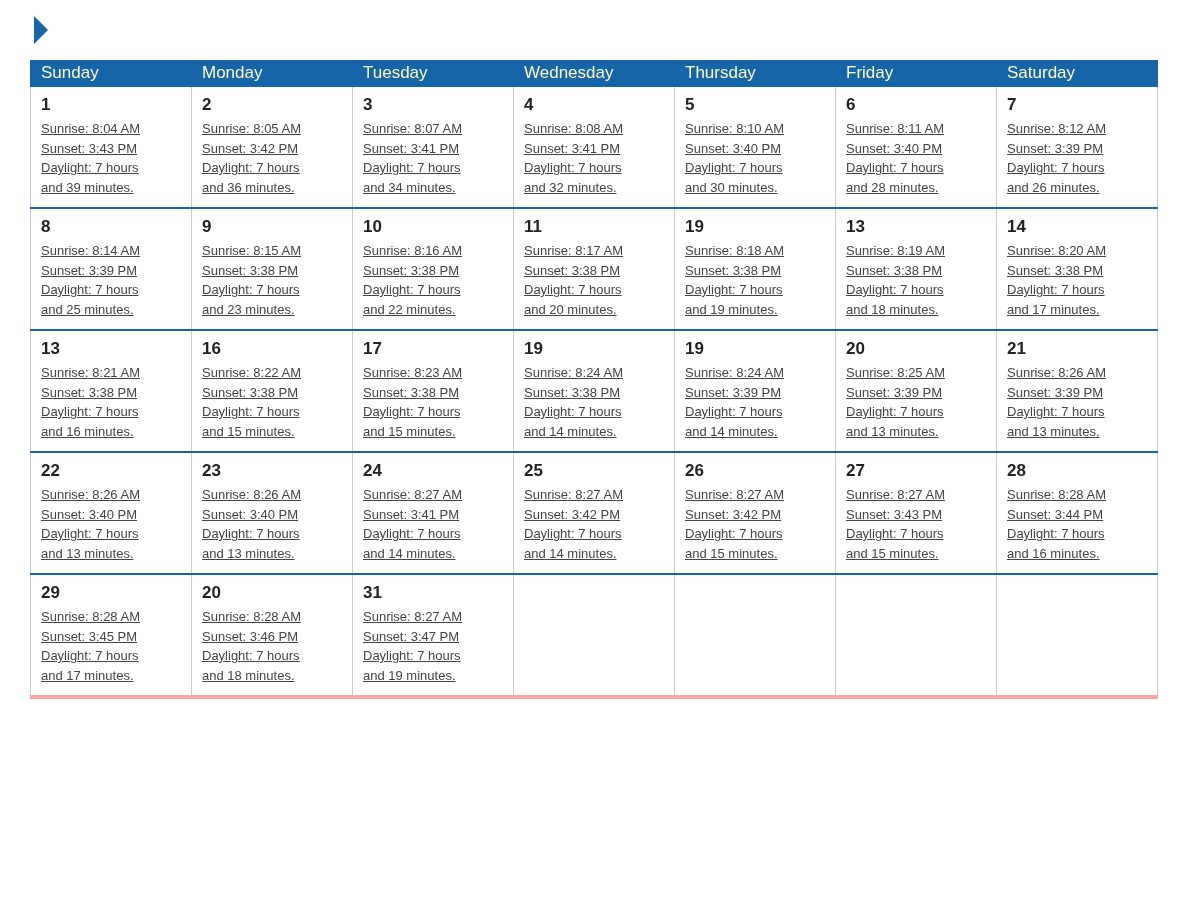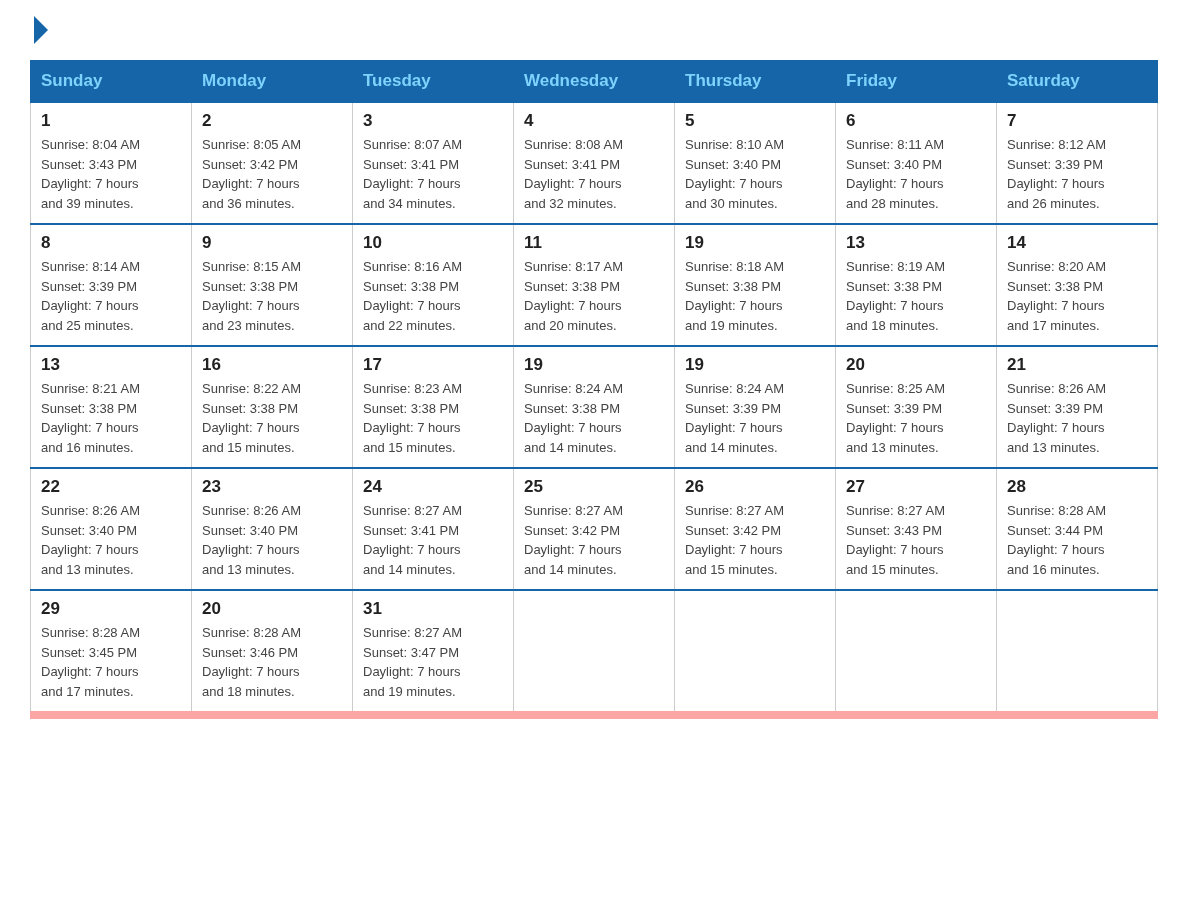--- a/index.html
+++ b/index.html
@@ -60,24 +60,24 @@
       color: #333;
       margin-top: 4px;
     }
     .calendar-table {
       width: 100%;
       border-collapse: collapse;
       border: 1px solid #aaa;
     }
     .calendar-table th {
       background-color: #1565a8;
-      color: #7dd3fc;
+      color: #fef9c3;
       font-size: 17px;
-      font-weight: bold;
-      padding: 10px 10px;
+      font-weight: normal;
+      padding: 2px 10px;
       text-align: left;
       border: 1px solid #1565a8;
     }
     .calendar-table td {
       vertical-align: top;
       padding: 8px 10px 10px 10px;
       border: 1px solid #ccc;
       border-top: 2px solid #1565a8;
       width: calc(100% / 7);
       min-height: 110px;
@@ -89,27 +89,28 @@
       font-size: 17px;
       font-weight: bold;
       color: #222;
       margin-bottom: 4px;
       display: block;
     }
     .day-info {
       font-size: 13px;
       color: #444;
       line-height: 1.5;
+      text-decoration: underline;
     }
     .empty-cell {
       border-top: 2px solid #1565a8;
       background: #fff;
     }
     .last-row td {
-      border-bottom: 8px solid #fca5a5;
+      border-bottom: 4px solid #fca5a5;
       margin-top: 40px;
     }
   </style>
 </head>
 <body>
 
 <div class="header">
   <div class="logo">
     <div class="logo-top">
       <span class="logo-general"></span>

